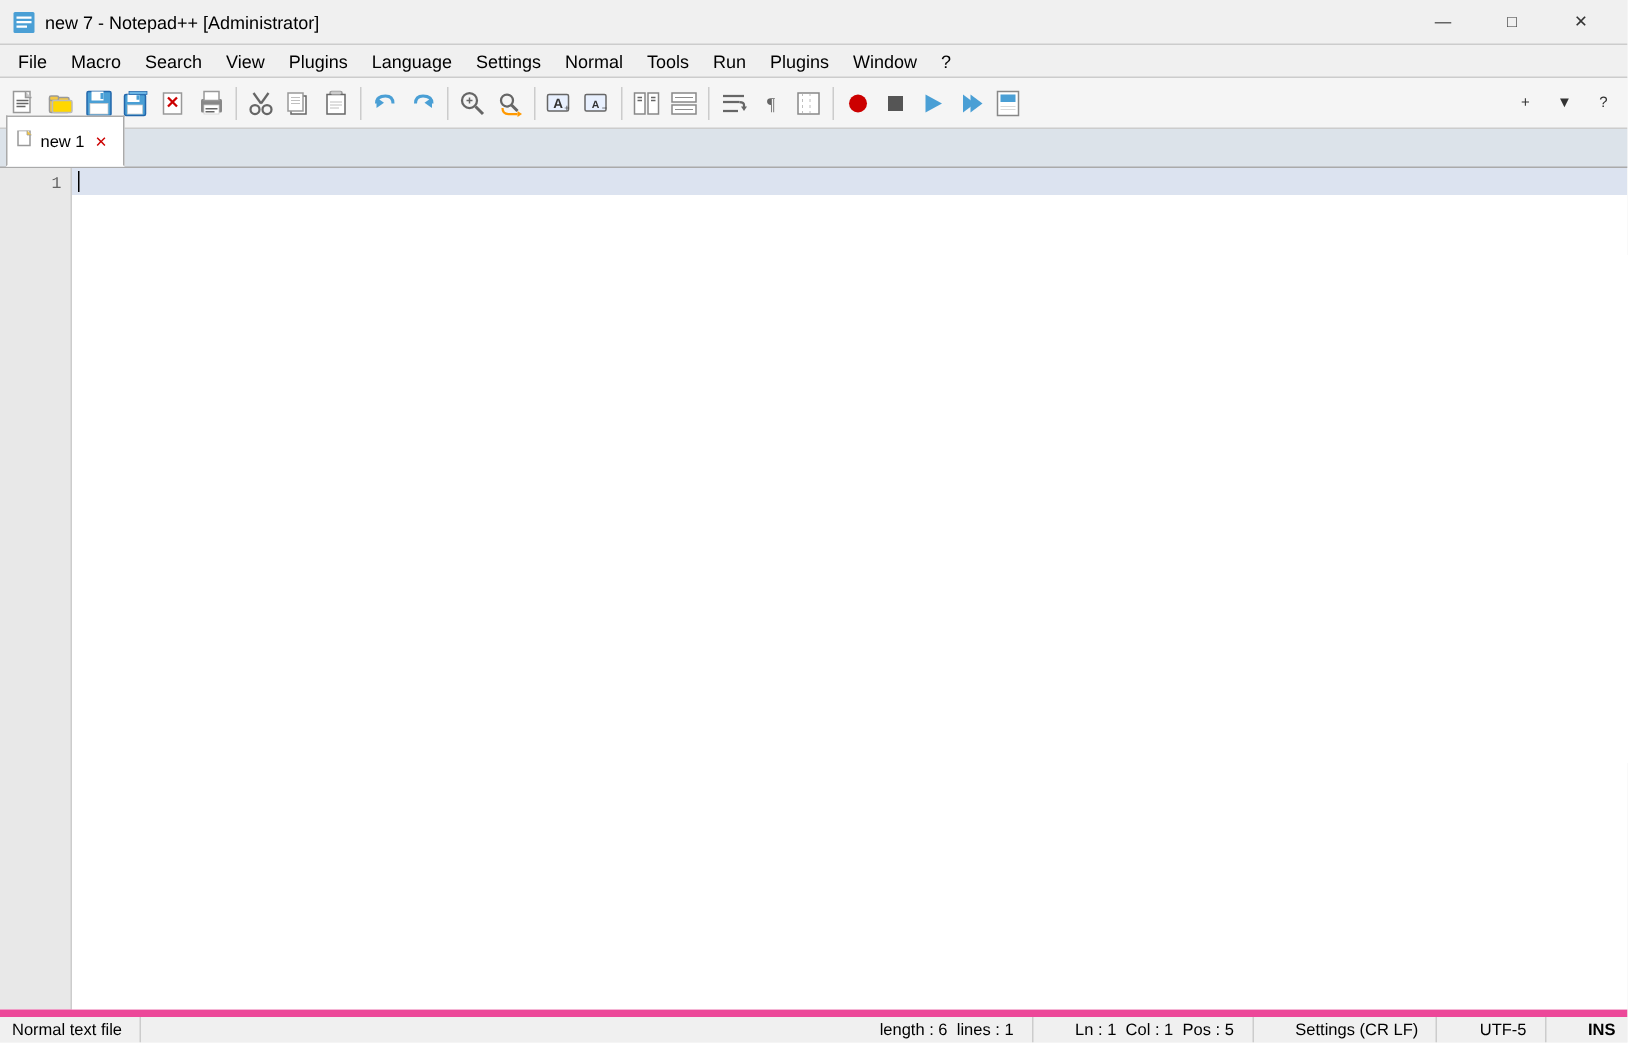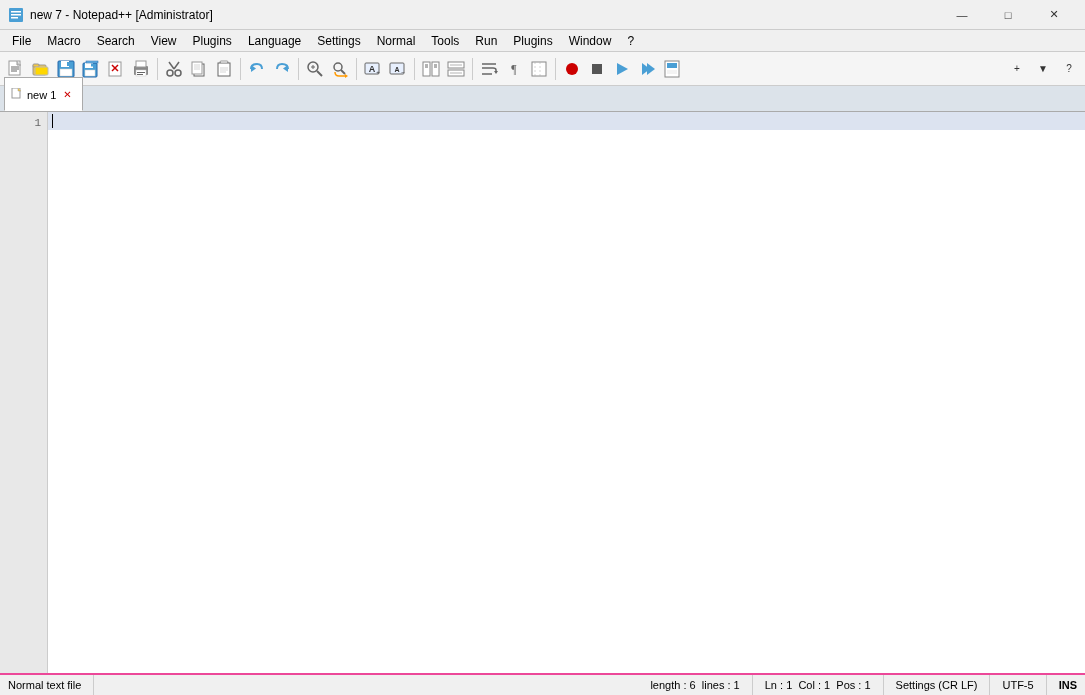--- a/index.html
+++ b/index.html
@@ -186,27 +186,27 @@
       width: 1px;
       height: 14px;
       background: #000;
       display: inline-block;
     }
 
     
     #status-bar {
       background: #f0f0f0;
       height: 22px;
-      border-top: 2px solid #ec4899;
+      border-top: 5px solid #ec4899;
       display: flex;
       align-items: center;
       padding: 0 8px;
       font-size: 11px;
       color: #000;
-      gap: 0;
+      gap: 16px;
     }
     .status-section {
       padding: 0 12px;
       border-right: 1px solid #ccc;
       height: 100%;
       display: flex;
       align-items: center;
     }
     .status-section:first-child {
       padding-left: 0;
@@ -531,21 +531,21 @@
   <div class="status-section">
     <span>length : 6</span>
     &nbsp;&nbsp;
     <span>lines : 1</span>
   </div>
   <div class="status-section">
     <span>Ln : 1</span>
     &nbsp;&nbsp;
     <span>Col : 1</span>
     &nbsp;&nbsp;
-    <span>Pos : 1</span>
+    <span>Pos : 5</span>
   </div>
   <div class="status-section">
     <span>Settings (CR LF)</span>
   </div>
   <div class="status-section">
     <span>UTF-5</span>
   </div>
   <div class="status-section">
     <span>INS</span>
   </div>

